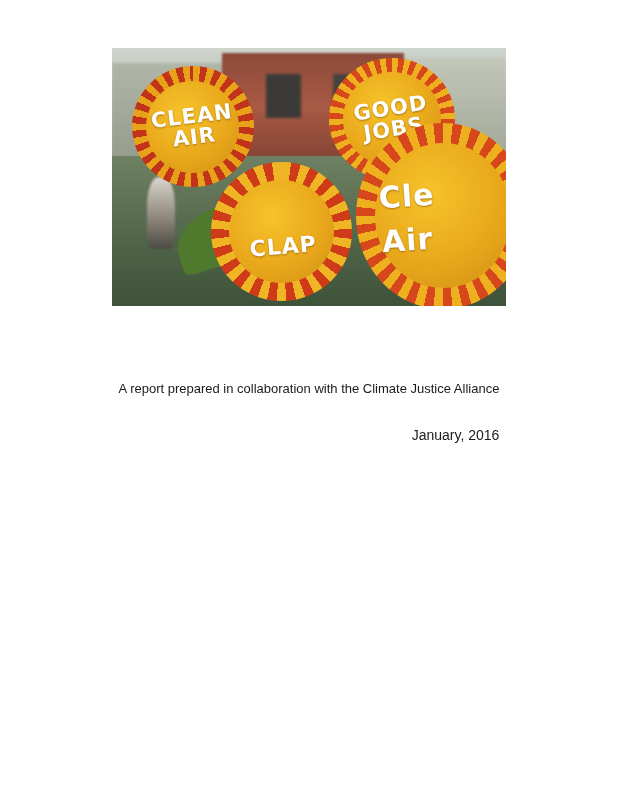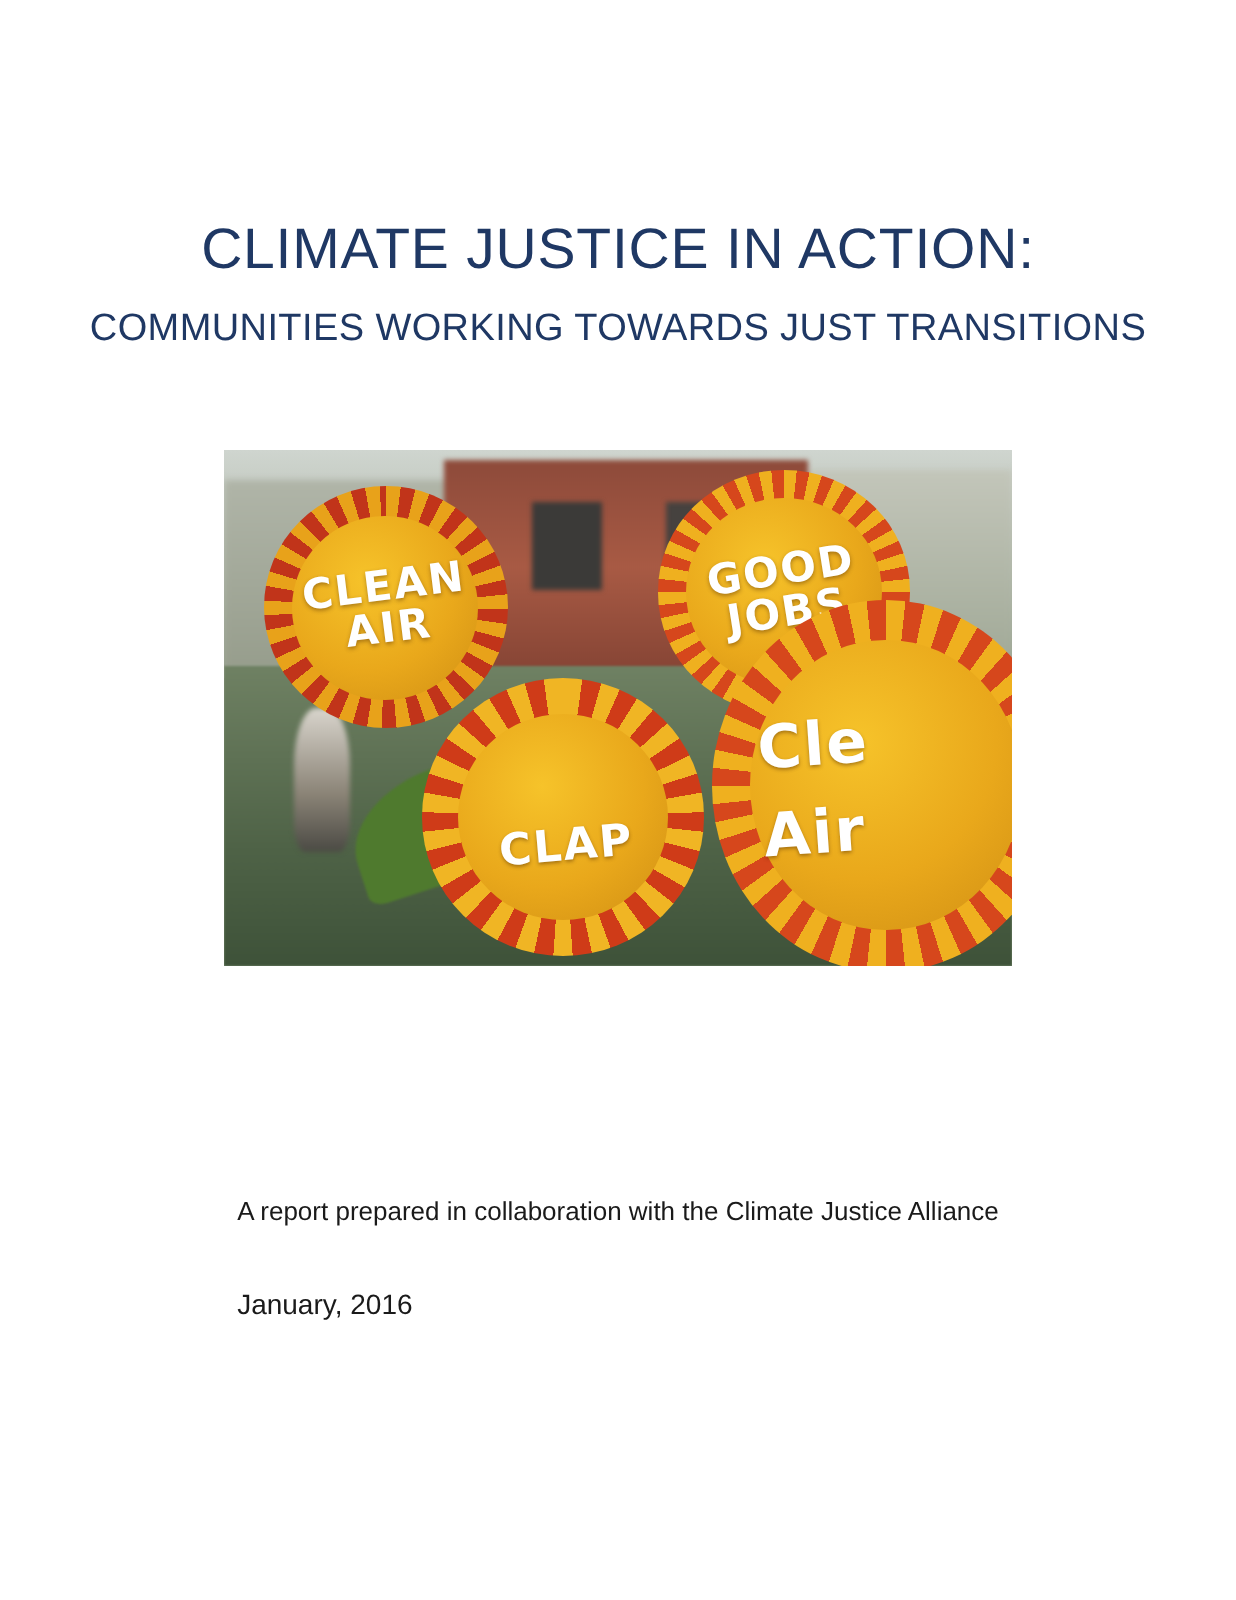--- a/index.html
+++ b/index.html
@@ -196,43 +196,39 @@
   .sign4 .sign-text {
     font-size: 30px;
     transform: rotate(-4deg);
     align-items: flex-start;
     padding-left: 14%;
     gap: 14px;
   }
 
   
   .credits {
-    margin-top: 112px;
-    text-align: left;
+    margin-top: 72px;
+    text-align: right;
   }
   .credit-line {
     font-size: 13px;
     color: #1a1a1a;
     line-height: 1.75;
   }
   .doc-date {
     margin-top: 26px;
     font-size: 14px;
     color: #1a1a1a;
   }
 </style>
 </head>
 <body>
 
 <div class="page">
 
-  <div class="title-block">
-    <h1 class="doc-title">CLIMATE JUSTICE IN ACTION:</h1>
-    <h2 class="doc-subtitle">COMMUNITIES WORKING TOWARDS JUST TRANSITIONS</h2>
-  </div>
 
   <div class="cover-image">
     <div class="ci-inner">
       <div class="bg-sky"></div>
       <div class="bg-left-wall"></div>
       <div class="bg-right-wall"></div>
       <div class="bg-building"></div>
       <div class="bg-window1"></div>
       <div class="bg-window2"></div>
       <div class="bg-ground"></div>

